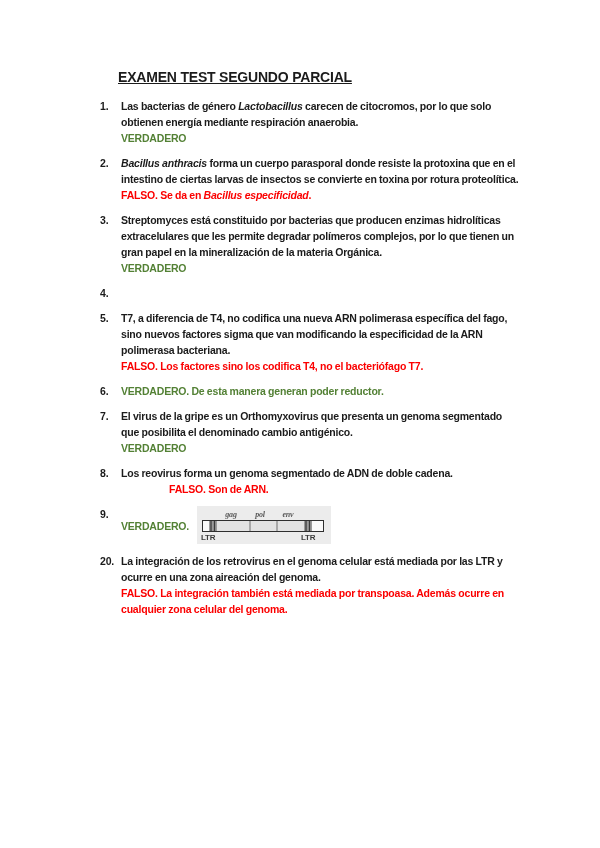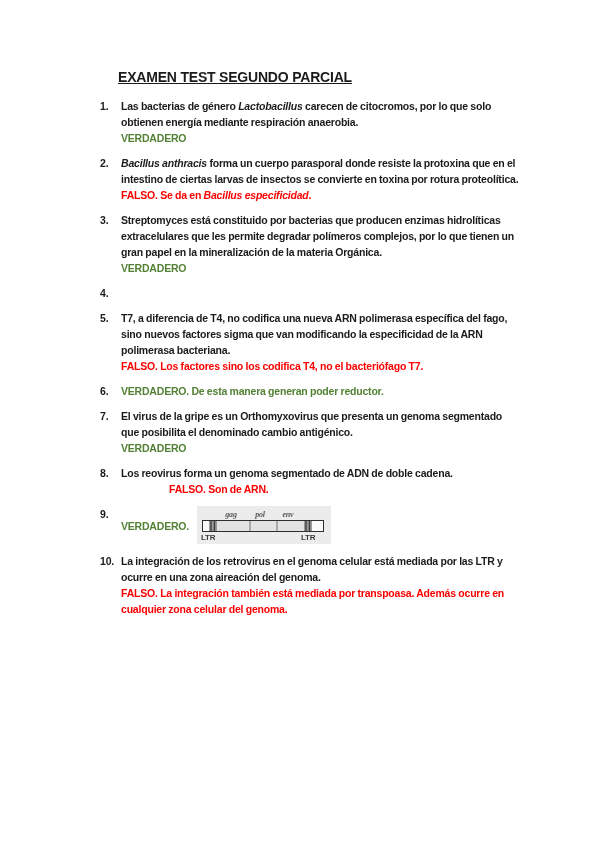--- a/index.html
+++ b/index.html
@@ -148,20 +148,20 @@
     <line x1="80" y1="15" x2="80" y2="25" stroke="#6e6e6e" stroke-width="1"></line>
     <text class="ltr-label" x="4" y="34">LTR</text>
     <text class="ltr-label" x="104" y="34">LTR</text>
   </svg>
             </span>
 </div>
     </div>
   </div>
 
   <div class="q">
-    <div class="q-num">10.</div>
+    <div class="q-num">20.</div>
     <div class="q-body">
       <div class="q-text"><span>La integración de los retrovirus en el genoma celular está mediada por las LTR y ocurre en una zona aireación del genoma.</span></div>
       <div class="q-answer"><span class="ans-text" style="color: rgb(251, 0, 0); margin-top: 24px;"><span>FALSO. La integración también está mediada por transpoasa. Además ocurre en cualquier zona celular del genoma.</span></span></div>
     </div>
   </div>
 </div>
 </div>
 
 </body></html>

